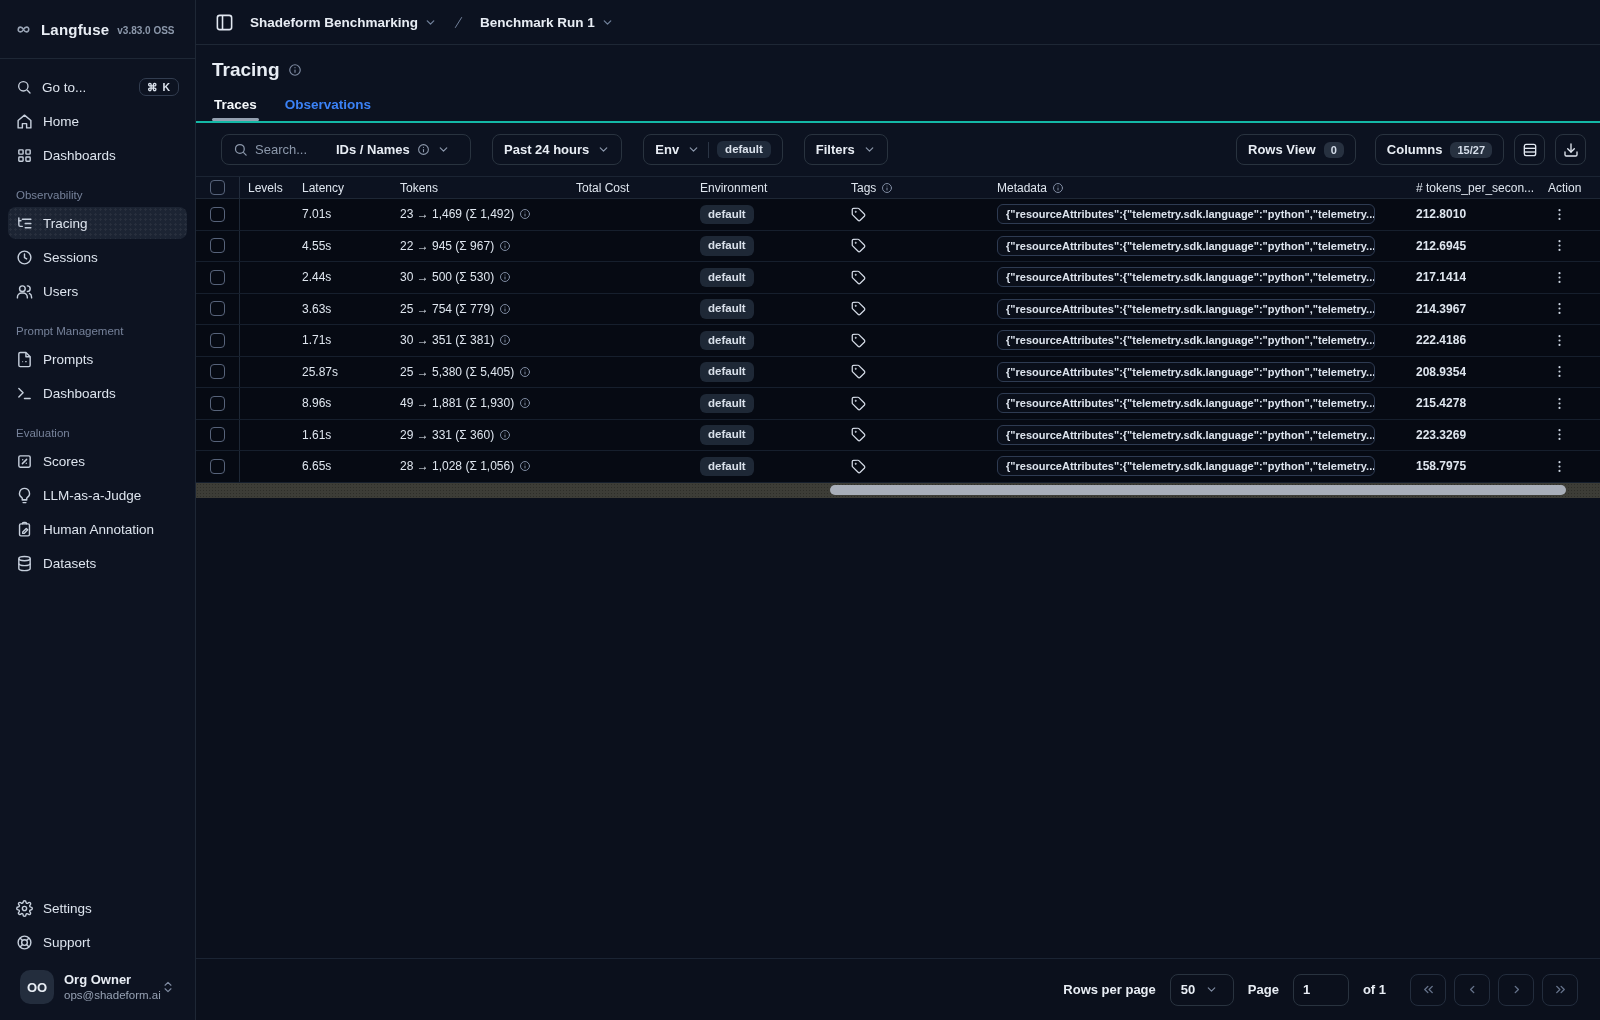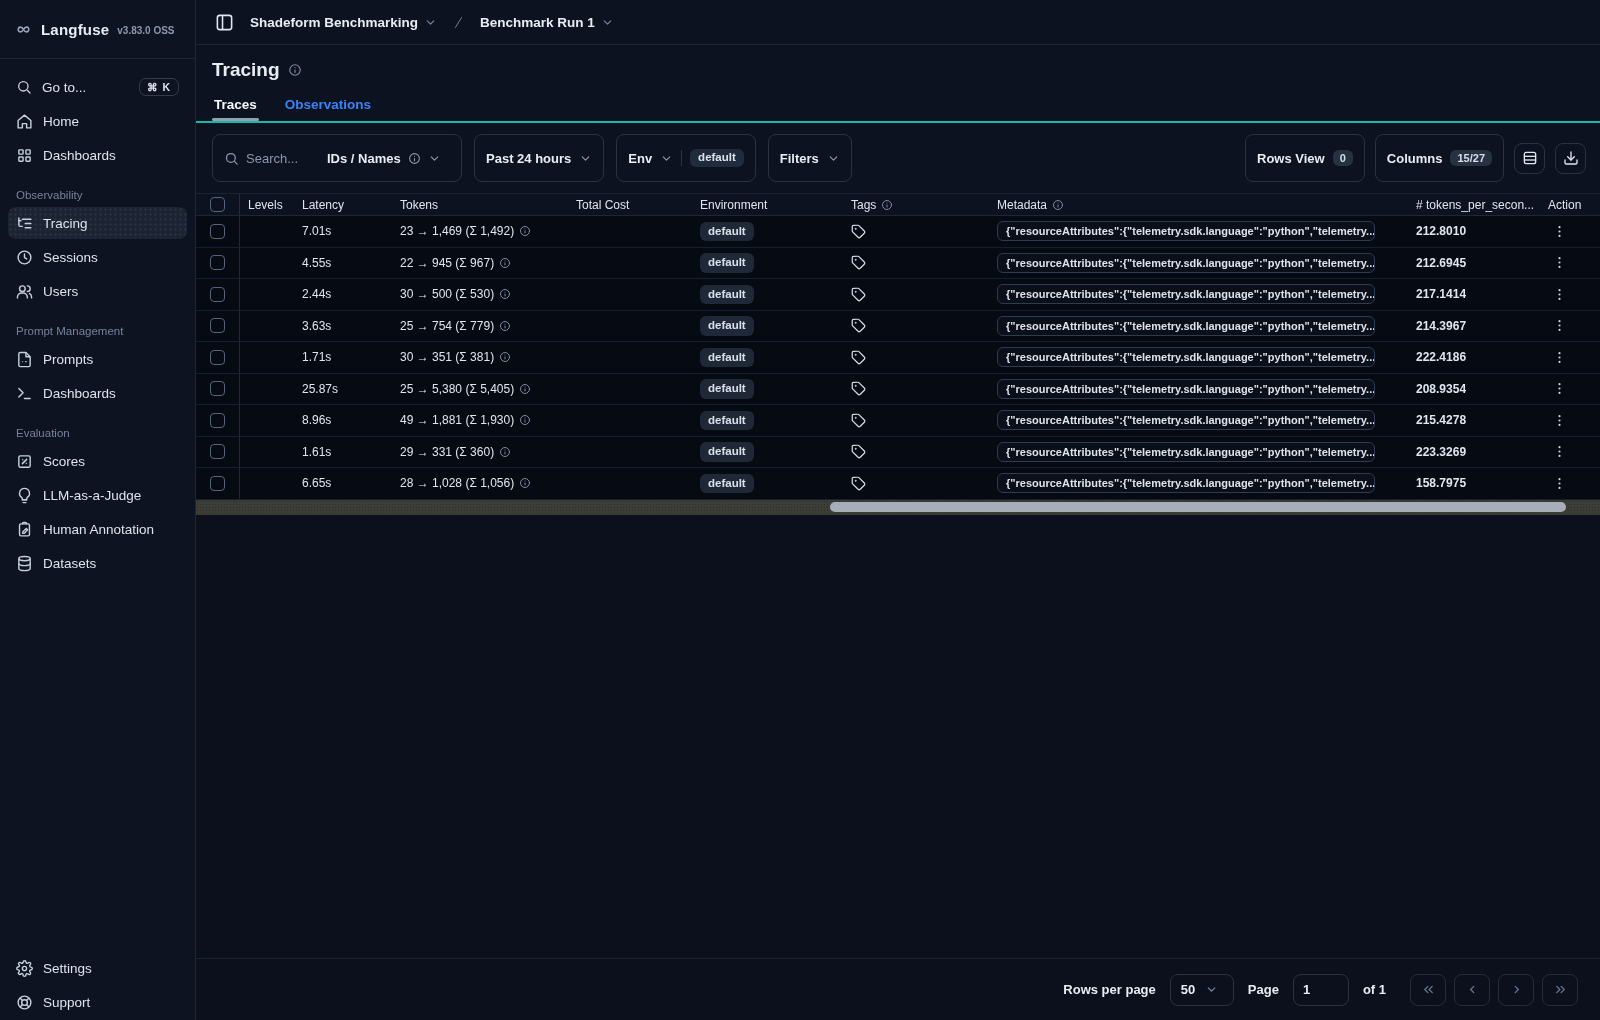--- a/index.html
+++ b/index.html
@@ -41,21 +41,21 @@
   .page-title-row { display:flex; align-items:center; gap:8px; }
   .page-title { font-size:19px; font-weight:bold; }
   .muted-ic { color:#7e8aa0; }
 
   .tabs { display:flex; gap:24px; padding:0 16px; border-bottom:2px solid #14b8a6; margin-top:12px; }
   .tab { position:relative; padding:4px 2px 9px; font-size:13.5px; font-weight:600; color:#3b82f6; cursor:default; }
   .tab.active { color:#f5f8fb; }
   .tab.active::after { content:""; position:absolute; left:0; right:0; bottom:0; height:3px; border-radius:3px; background:#94a0b0; }
 
   .toolbar { display:flex; align-items:center; gap:12px; padding:11px 14px 11px 16px; }
-  .ctrl { height:48px; display:flex; align-items:center; gap:8px; border:1px solid #29333f; border-radius:8px; padding:0 11px; font-size:13px; font-weight:600; color:#e8edf4; background:transparent; }
+  .ctrl { height:31px; display:flex; align-items:center; gap:8px; border:1px solid #29333f; border-radius:8px; padding:0 11px; font-size:13px; font-weight:600; color:#e8edf4; background:transparent;margin-left:9px; }
   .search-ctrl { width:250px; gap:7px; }
   .search-input { background:transparent; border:none; outline:none; color:#e8edf4; font-family:inherit; font-size:13px; width:74px; min-width:0; }
   .search-input::placeholder { color:#8c98ab; font-weight:400; }
   .ctrl .chev { color:#8c98ab; }
   .vdiv { width:1px; height:16px; background:#2b3545; }
   .badge { background:#202b3b; border-radius:6px; padding:3px 8px; font-size:11.5px; font-weight:600; color:#dbe2ec; line-height:1; }
   .toolbar-right { margin-left:auto; display:flex; align-items:center; gap:10px; }
   .count-badge { background:#273140; border-radius:6px; padding:2px 7px; font-size:11px; font-weight:600; color:#d6deea; }
   .icon-btn { width:31px; height:31px; display:flex; align-items:center; justify-content:center; border:1px solid #29333f; border-radius:8px; color:#e2e8f1; }
 
@@ -263,20 +263,33 @@
               <circle cx="12" cy="12" r="4"></circle>
               <path d="m5.6 5.6 3.6 3.6"></path>
               <path d="m14.8 14.8 3.6 3.6"></path>
               <path d="m14.8 9.2 3.6-3.6"></path>
               <path d="m5.6 18.4 3.6-3.6"></path>
             </svg>
         </span>
         <span>Support</span>
       </div>
 
+      <div class="sb-user">
+        <span class="avatar">OO</span>
+        <span class="u-info">
+          <div class="u-name">Org Owner</div>
+          <div class="u-mail">ops@shadeform.ai</div>
+        </span>
+        <span class="ic muted-ic">
+          <svg width="14" height="14" viewBox="0 0 24 24" fill="none" stroke="currentColor" stroke-width="2" stroke-linecap="round" stroke-linejoin="round">
+              <path d="m7 15 5 5 5-5"></path>
+              <path d="m7 9 5-5 5 5"></path>
+            </svg>
+        </span>
+      </div>
     </nav>
   </aside>
 
   <div class="main">
 
     <div class="topbar">
       <span class="panel-btn">
         <svg width="19" height="19" viewBox="0 0 24 24" fill="none" stroke="currentColor" stroke-width="2">
             <rect x="3" y="3" width="18" height="18" rx="3"></rect>
             <path d="M9.5 3v18"></path>

